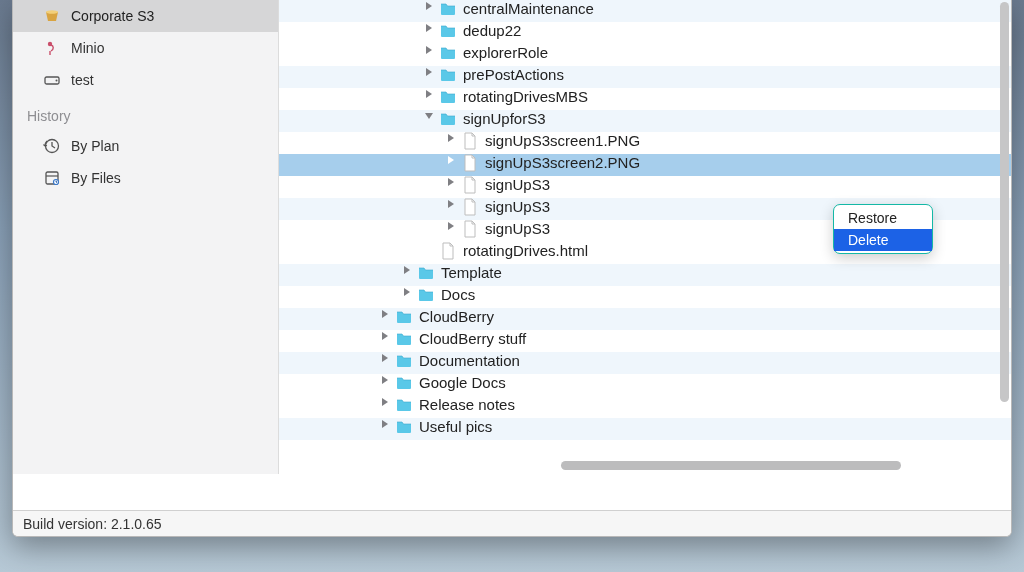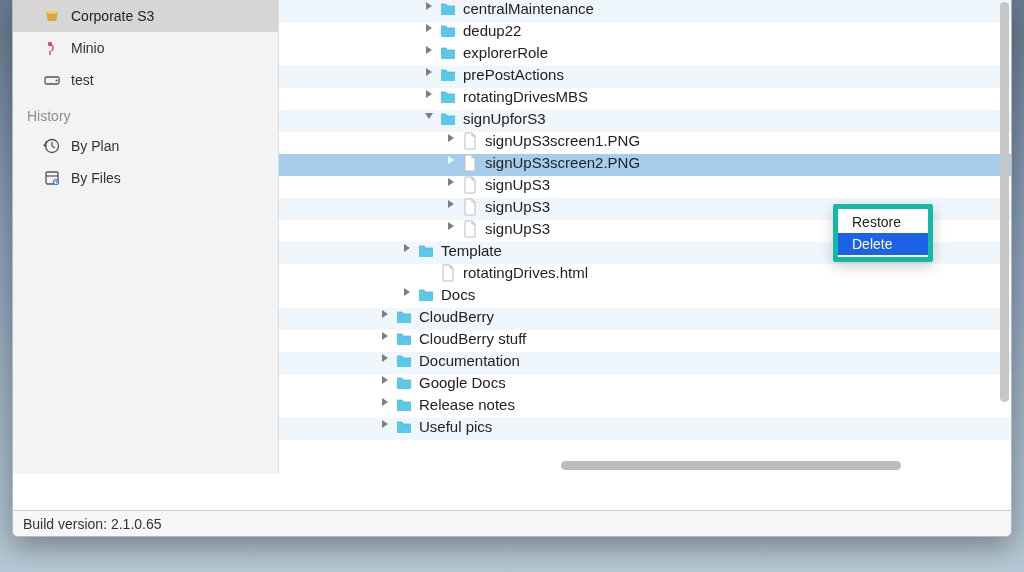--- a/index.html
+++ b/index.html
@@ -89,22 +89,22 @@
   .folder-icon, .file-icon { width:18px; height:18px; margin-right:6px; flex-shrink:0; display:inline-flex; align-items:center; justify-content:center; }
   .folder-icon svg { width:18px; height:18px; }
   .file-icon svg { width:16px; height:18px; }
   .label { }
   .context-menu {
     position: absolute;
     left: 554px;
     top: 204px;
     width: 100px;
     background: #ffffff;
-    border: 5px solid #14b8a6;
-    border-radius: 2px;
+    border: 1px solid #14b8a6;
+    border-radius: 7px;
     box-shadow: 0 4px 14px rgba(0,0,0,0.2);
     padding: 2px 0;
     z-index: 50;
   }
   .cm-item {
     height: 22px;
     padding: 0 14px;
     display: flex;
     align-items: center;
     font-size: 14px;
@@ -378,46 +378,46 @@
               </svg>
             </span>
             <span class="file-icon">
               <svg viewBox="0 0 16 18">
                 <path d="M3 1h7l3 3v13H3z" fill="#ffffff" stroke="#bdbdbd" stroke-width="1"></path>
                 <path d="M10 1v3h3" fill="none" stroke="#bdbdbd" stroke-width="1"></path>
               </svg>
             </span>
             <span class="label">signUpS3</span>
           </div>
-          <div class="row stripe">
-            <span class="spacer" style="width: 122px;"></span>
-            <span class="disclosure">
-              <svg viewBox="0 0 10 10">
-                <path d="M2 1l6 4-6 4z"></path>
-              </svg>
-            </span>
-            <span class="folder-icon">
-              <svg viewBox="0 0 18 18">
-                <path d="M2 4h5l1.5 2H16v8a1 1 0 0 1-1 1H3a1 1 0 0 1-1-1z" fill="#5ac8e8"></path>
-                <path d="M2 4h5l1.5 2H16" fill="none" stroke="#3aa9cc" stroke-width="0.6"></path>
-              </svg>
-            </span>
-            <span class="label">Template</span>
-          </div>
           <div class="row">
             <span class="spacer" style="width: 144px;"></span>
             <span class="disclosure" style="visibility: hidden;"></span>
             <span class="file-icon">
               <svg viewBox="0 0 16 18">
                 <path d="M3 1h7l3 3v13H3z" fill="#ffffff" stroke="#bdbdbd" stroke-width="1"></path>
                 <path d="M10 1v3h3" fill="none" stroke="#bdbdbd" stroke-width="1"></path>
               </svg>
             </span>
             <span class="label">rotatingDrives.html</span>
           </div>
+          <div class="row stripe">
+            <span class="spacer" style="width: 122px;"></span>
+            <span class="disclosure">
+              <svg viewBox="0 0 10 10">
+                <path d="M2 1l6 4-6 4z"></path>
+              </svg>
+            </span>
+            <span class="folder-icon">
+              <svg viewBox="0 0 18 18">
+                <path d="M2 4h5l1.5 2H16v8a1 1 0 0 1-1 1H3a1 1 0 0 1-1-1z" fill="#5ac8e8"></path>
+                <path d="M2 4h5l1.5 2H16" fill="none" stroke="#3aa9cc" stroke-width="0.6"></path>
+              </svg>
+            </span>
+            <span class="label">Template</span>
+          </div>
           <div class="row">
             <span class="spacer" style="width: 122px;"></span>
             <span class="disclosure">
               <svg viewBox="0 0 10 10">
                 <path d="M2 1l6 4-6 4z"></path>
               </svg>
             </span>
             <span class="folder-icon">
               <svg viewBox="0 0 18 18">
                 <path d="M2 4h5l1.5 2H16v8a1 1 0 0 1-1 1H3a1 1 0 0 1-1-1z" fill="#5ac8e8"></path>

